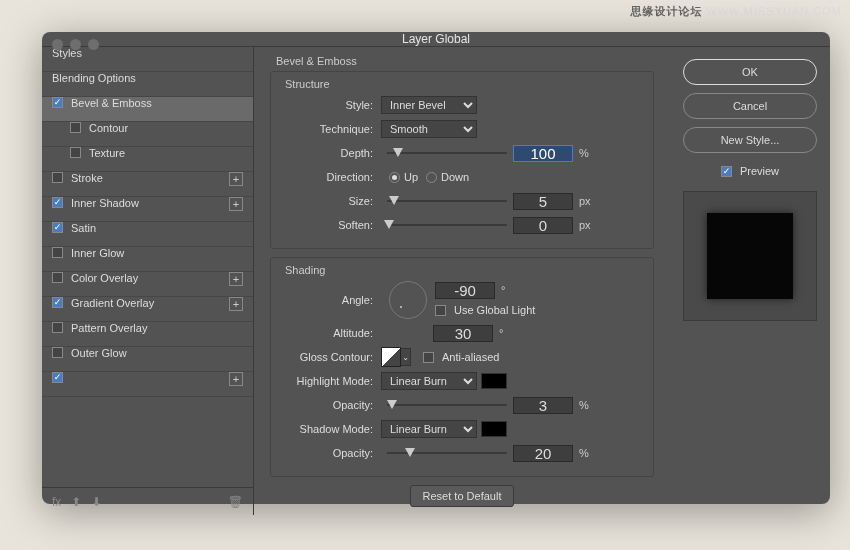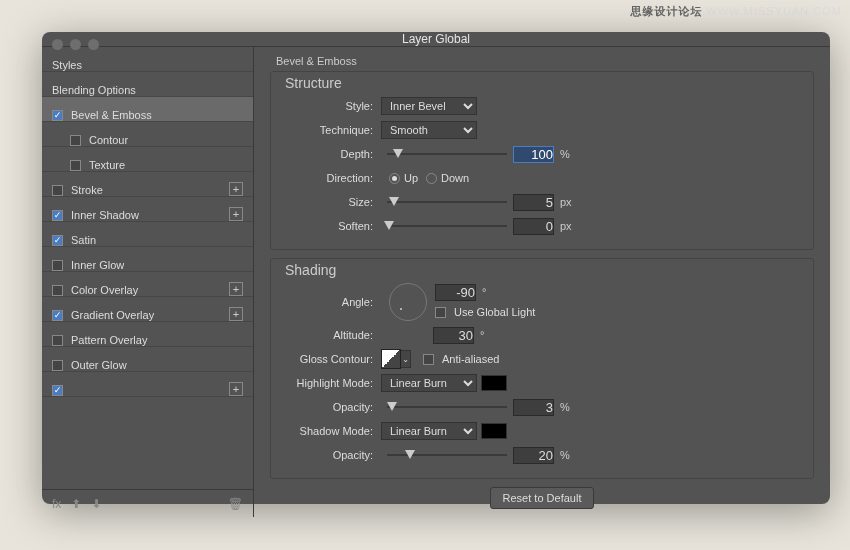--- a/index.html
+++ b/index.html
@@ -7,41 +7,41 @@
 .watermark{position:absolute;top:4px;right:8px;color:#999;font-size:10px;letter-spacing:1px}
 .watermark b{color:#666}
 .dialog{position:absolute;left:42px;top:32px;width:788px;height:472px;background:#535353;border-radius:8px;box-shadow:0 8px 40px rgba(0,0,0,.35);display:flex;flex-direction:column}
 .titlebar{height:26px;display:flex;align-items:center;justify-content:center;position:relative;border-bottom:1px solid #3a3a3a}
 .titlebar span{font-size:12px;color:#e5e5e5}
 .traffic{position:absolute;left:10px;top:7px;display:flex;gap:7px}
 .traffic i{width:11px;height:11px;border-radius:50%;background:#6e6e6e;display:block}
 .body{flex:1;display:flex}
 .sidebar{width:212px;display:flex;flex-direction:column;border-right:1px solid #3a3a3a}
 .side{flex:1}
-.srow{height:25px;display:flex;align-items:flex-end;padding:0 10px;border-bottom:1px solid #464646;justify-content:space-between;cursor:pointer}
+.srow{height:25px;display:flex;align-items:flex-start;padding:0 10px;border-bottom:1px solid #464646;justify-content:space-between;cursor:pointer}
 .srow.sub{padding-left:28px}
 .srow.sel{background:#6a6a6a}
 .cb{width:11px;height:11px;border:1px solid #888;margin-right:8px;display:inline-flex;align-items:center;justify-content:center;background:#444;flex-shrink:0}
 .cb.on{background:#4a7cc4}
 .cb.on::after{content:"✓";font-size:9px;color:#fff;line-height:1}
 .srow .lbl{flex:1}
 .plus{width:14px;height:14px;border:1px solid #888;display:flex;align-items:center;justify-content:center;font-size:11px;color:#ccc}
 .sfoot{height:28px;border-top:1px solid #3a3a3a;display:flex;align-items:center;padding:0 10px;gap:10px;color:#999}
 .sfoot .sp{flex:1}
 .sfoot span{font-size:12px;color:#888}
 .center{flex:1;padding:8px 16px;overflow:auto}
 .group{border:1px solid #444;border-radius:3px;padding:6px 10px 10px;margin-bottom:8px}
-.gt{font-size:14px;color:#ccc;margin-bottom:2px;margin-top:-12px;background:#535353;display:inline-block;padding:0 4px}
+.gt{font-size:11px;color:#ccc;margin-bottom:2px;margin-top:-12px;background:#535353;display:inline-block;padding:0 4px}
 .row{display:flex;align-items:center;height:22px;margin:2px 0}
 .rl{width:100px;text-align:right;padding-right:8px;color:#ddd}
 select{background:#454545;border:1px solid #333;color:#ddd;height:18px;font-size:11px;padding:0 4px;width:96px}
 .slider{width:120px;height:14px;position:relative;margin:0 6px}
 .slider::before{content:"";position:absolute;left:0;right:0;top:6px;height:2px;background:#3a3a3a}
 .thumb{position:absolute;top:2px;width:0;height:0;border-left:5px solid transparent;border-right:5px solid transparent;border-top:9px solid #ccc}
-input[type=text]{background:#3e3e3e;border:1px solid #2a2a2a;color:#ddd;width:41px;height:17px;text-align:right;font-size:13px}
+input[type=text]{background:#3e3e3e;border:1px solid #2a2a2a;color:#ddd;width:60px;height:17px;text-align:center;font-size:15px}
 input.hl{border:1px solid #4a7cc4;background:#2f4a6e;color:#fff}
 .unit{margin-left:6px;color:#ccc}
 .radio{width:11px;height:11px;border:1px solid #888;border-radius:50%;margin:0 4px 0 8px;display:inline-flex;align-items:center;justify-content:center}
 .radio.on::after{content:"";width:5px;height:5px;background:#ddd;border-radius:50%}
 .dial{width:38px;height:38px;border:1px solid #777;border-radius:50%;position:relative;margin:0 8px}
 .dial::after{content:"";position:absolute;width:2px;height:2px;background:#ccc;border-radius:50%;left:10px;top:24px}
 .sw{width:20px;height:20px;border:1px solid #222;background:linear-gradient(135deg,#fff 50%,#444 50%);display:inline-block}
 .swb{width:26px;height:16px;background:#000;border:1px solid #333;display:inline-block;margin-left:4px}
 .dd{width:10px;height:18px;border:1px solid #333;border-left:0;background:#454545;display:inline-flex;align-items:center;justify-content:center;font-size:8px}
 .btns{display:flex;gap:10px;justify-content:center;margin-top:6px}
@@ -234,14 +234,26 @@
             </div>
             <input type="text" value="20" style="">
             <span class="unit">%</span>
           </div>
    </div>
    <div class="btns">
     <div class="btn">Reset to Default</div>
    </div>
   </div>
 
+  <div class="right">
+   <div class="rbtn primary">OK</div>
+   <div class="rbtn">Cancel</div>
+   <div class="rbtn">New Style...</div>
+   <div style="display:flex;align-items:center;margin-top:4px">
+          <span class="cb on"></span>
+          <span>Preview</span>
+        </div>
+   <div class="preview">
+          <i></i>
+        </div>
+  </div>
  </div>
 </div>
 
 </body></html>

